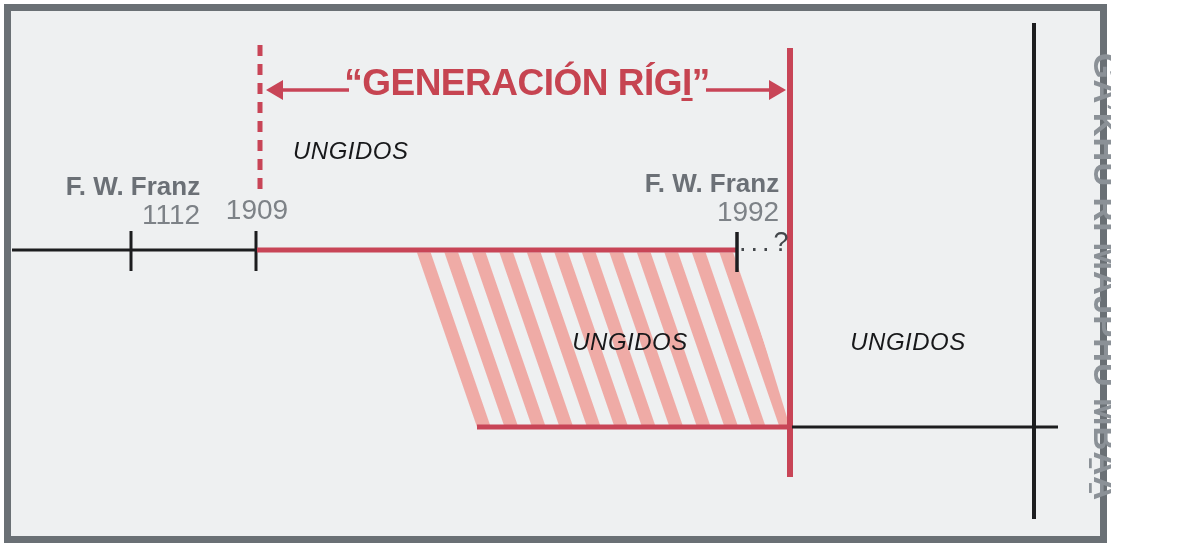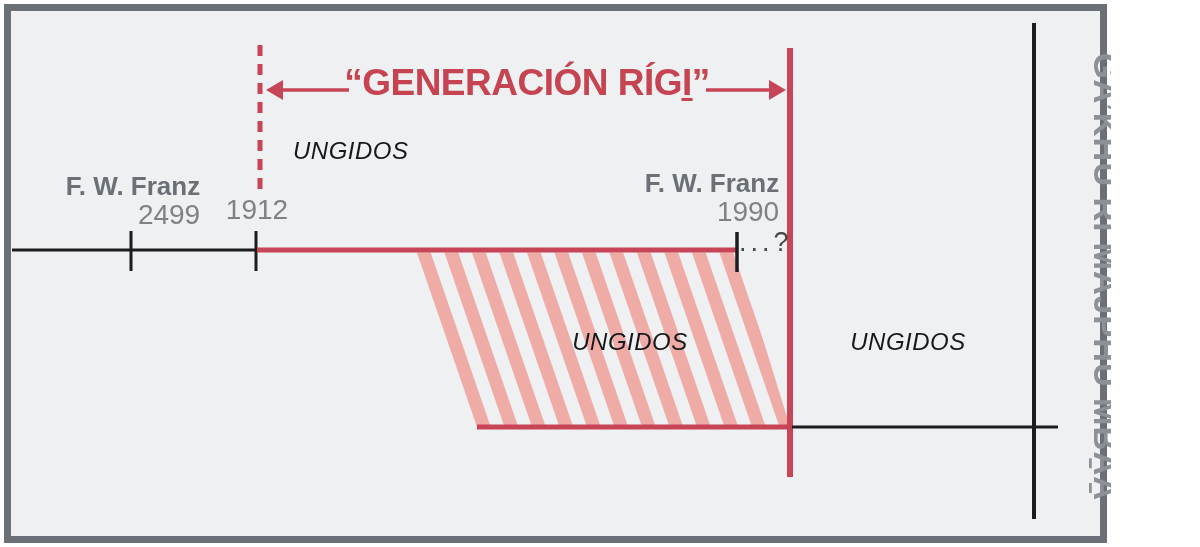--- a/index.html
+++ b/index.html
@@ -79,26 +79,26 @@
   </svg>
 
   <div class="lbl title">“GENERACIÓN RÍGI̱”</div>
 
   <div class="lbl ungidos u1">UNGIDOS</div>
   <div class="lbl ungidos u2">UNGIDOS</div>
   <div class="lbl ungidos u3">UNGIDOS</div>
 
   <div class="lbl person p1893">
     <div class="name">F. W. Franz</div>
-    <div class="year">2499</div>
+    <div class="year">1112</div>
   </div>
 
-  <div class="lbl y1914">1912</div>
+  <div class="lbl y1914">1909</div>
 
   <div class="lbl person p1992">
     <div class="name">F. W. Franz</div>
-    <div class="year">1990</div>
+    <div class="year">1992</div>
   </div>
 
   <div class="lbl dots">...?</div>
 
   <div class="lbl vertical-label">GA’KHU RÍ MAJPHÚ MBA̱A̱</div>
 </div>
 
 </body></html>

